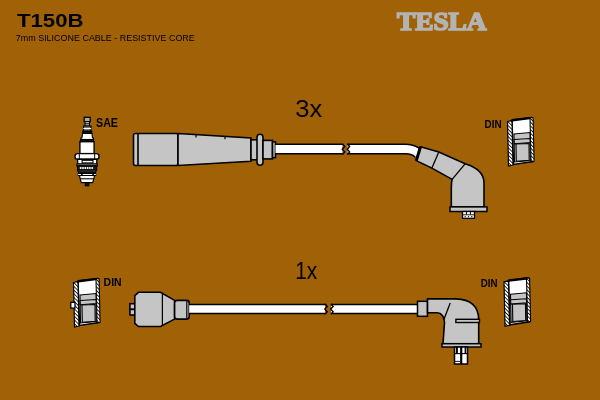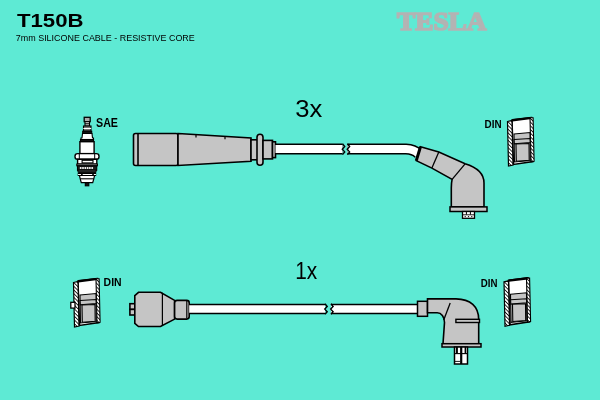--- a/index.html
+++ b/index.html
@@ -1,16 +1,16 @@
 <!DOCTYPE html>
 <html><head>
 <meta charset="utf-8">
 <style>
   html,body{margin:0;padding:0;background:#fff;}
-  #page{position:relative;width:600px;height:400px;background:#5eead4;overflow:hidden;
+  #page{position:relative;width:600px;height:400px;background:#a16207;overflow:hidden;
         font-family:"Liberation Sans", sans-serif;}
   svg{position:absolute;left:0;top:0;}
 </style>
 </head>
 <body>
 <div id="page">
 <svg width="600" height="400" viewBox="0 0 600 400">
   <defs>
     <pattern id="hatch" width="2.6" height="2.6" patternUnits="userSpaceOnUse" patternTransform="rotate(45)">
       <rect width="2.6" height="2.6" fill="#fff"></rect>

